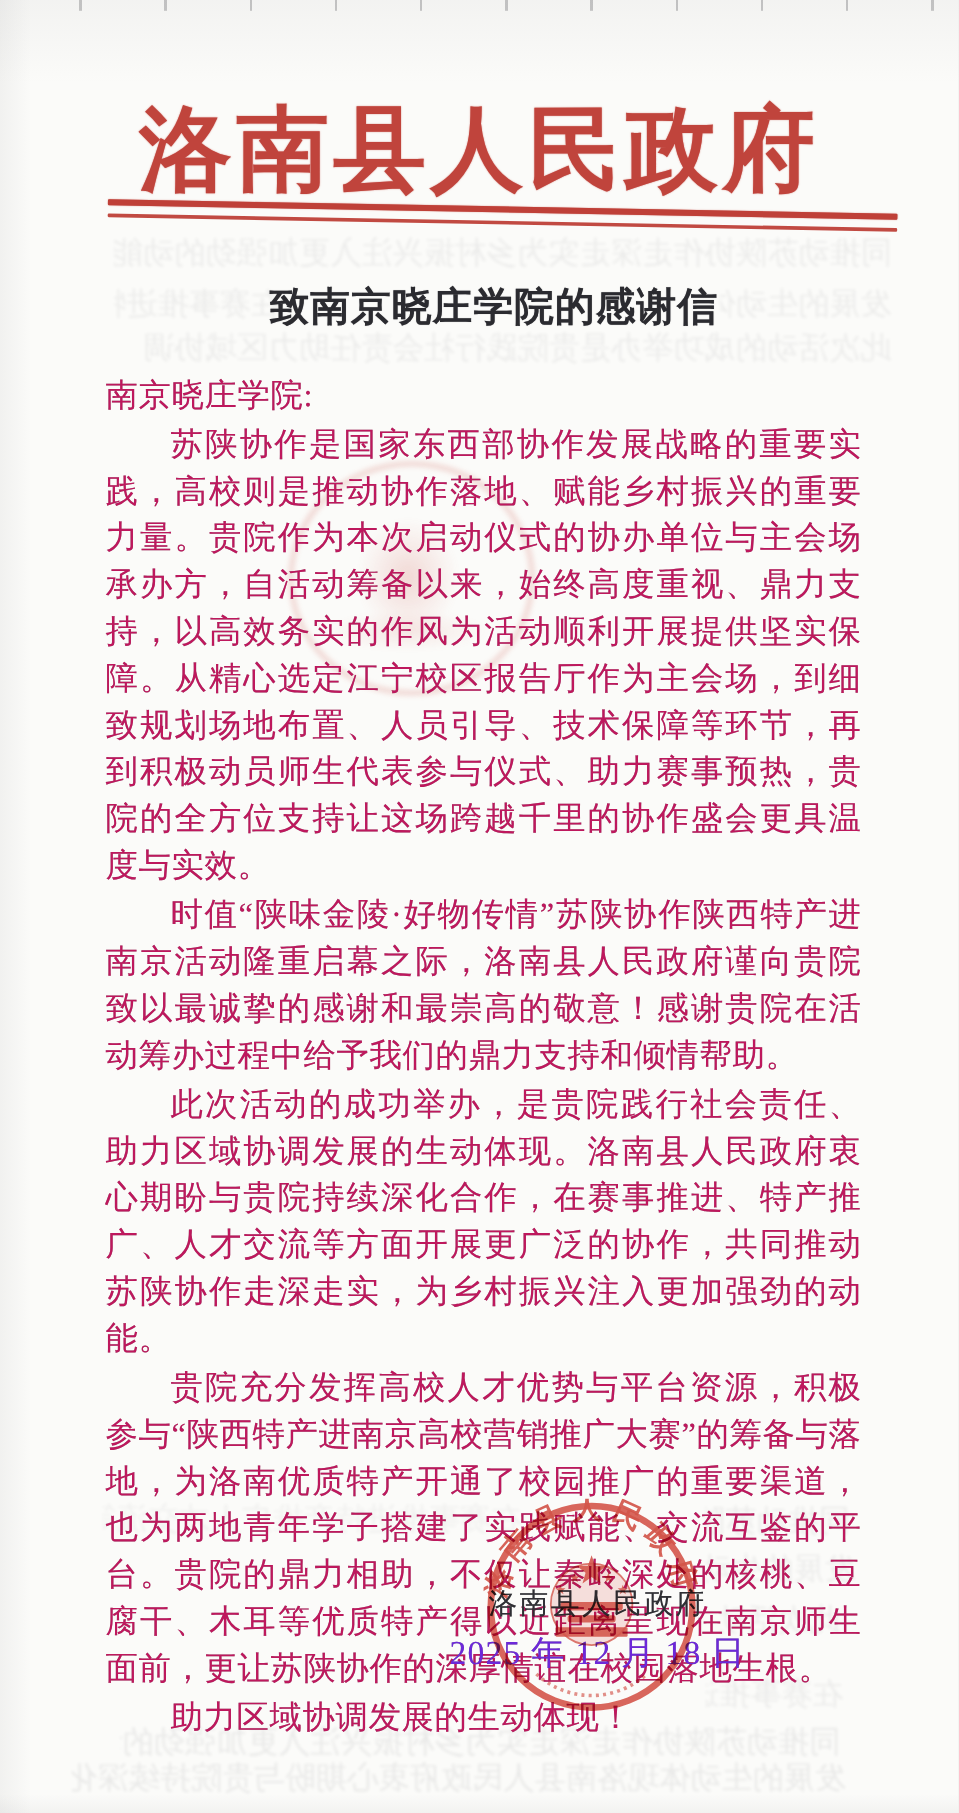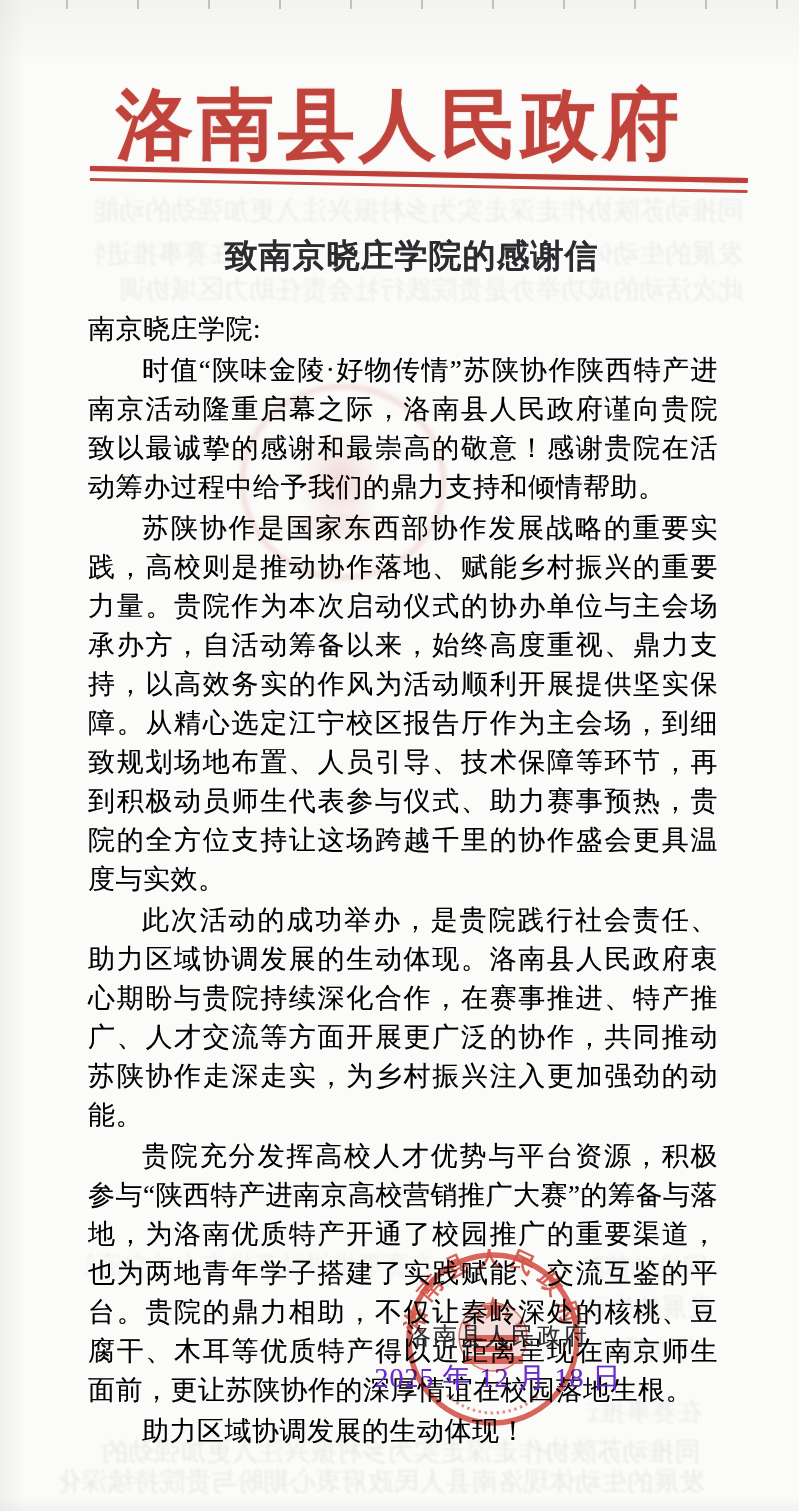--- a/index.html
+++ b/index.html
@@ -77,21 +77,21 @@
     font-size:33px;font-weight:bold;
     letter-spacing:1px;
     color:#2b2b30;
     text-shadow:0 0 .6px rgba(43,43,48,.6);
   }
   
   .body-text{
     position:absolute;left:88px;top:310px;width:630px;
     font-size:27px;line-height:39px;
     letter-spacing:.5px;
-    color:#000000;
+    color:#be185d;
     text-align:justify;
     text-shadow:0 0 .5px rgba(52,52,58,.45);
   }
   .body-text p{margin:0 0 2px 0;text-indent:2em;}
   .body-text p.salutation{text-indent:0;}
   
   .sig-block{
     position:absolute;left:330px;top:1320px;width:336px;
     text-align:center;font-size:24px;letter-spacing:2px;
     color:#2f2f34;text-shadow:0 0 .5px rgba(47,47,52,.5);
@@ -139,22 +139,22 @@
   <div class="letterhead">洛南县人民政府</div>
   <div class="letterhead-rule">
     <div class="rule-thick"></div>
     <div class="rule-thin"></div>
   </div>
 
   <h1 class="doc-title">致南京晓庄学院的感谢信</h1>
 
   <div class="body-text">
     <p class="salutation">南京晓庄学院:</p>
+    <p>苏陕协作是国家东西部协作发展战略的重要实践，高校则是推动协作落地、赋能乡村振兴的重要力量。贵院作为本次启动仪式的协办单位与主会场承办方，自活动筹备以来，始终高度重视、鼎力支持，以高效务实的作风为活动顺利开展提供坚实保障。从精心选定江宁校区报告厅作为主会场，到细致规划场地布置、人员引导、技术保障等环节，再到积极动员师生代表参与仪式、助力赛事预热，贵院的全方位支持让这场跨越千里的协作盛会更具温度与实效。</p>
     <p>时值“陕味金陵·好物传情”苏陕协作陕西特产进南京活动隆重启幕之际，洛南县人民政府谨向贵院致以最诚挚的感谢和最崇高的敬意！感谢贵院在活动筹办过程中给予我们的鼎力支持和倾情帮助。</p>
-    <p>苏陕协作是国家东西部协作发展战略的重要实践，高校则是推动协作落地、赋能乡村振兴的重要力量。贵院作为本次启动仪式的协办单位与主会场承办方，自活动筹备以来，始终高度重视、鼎力支持，以高效务实的作风为活动顺利开展提供坚实保障。从精心选定江宁校区报告厅作为主会场，到细致规划场地布置、人员引导、技术保障等环节，再到积极动员师生代表参与仪式、助力赛事预热，贵院的全方位支持让这场跨越千里的协作盛会更具温度与实效。</p>
     <p>此次活动的成功举办，是贵院践行社会责任、助力区域协调发展的生动体现。洛南县人民政府衷心期盼与贵院持续深化合作，在赛事推进、特产推广、人才交流等方面开展更广泛的协作，共同推动苏陕协作走深走实，为乡村振兴注入更加强劲的动能。</p>
     <p>贵院充分发挥高校人才优势与平台资源，积极参与“陕西特产进南京高校营销推广大赛”的筹备与落地，为洛南优质特产开通了校园推广的重要渠道，也为两地青年学子搭建了实践赋能、交流互鉴的平台。贵院的鼎力相助，不仅让秦岭深处的核桃、豆腐干、木耳等优质特产得以近距离呈现在南京师生面前，更让苏陕协作的深厚情谊在校园落地生根。</p>
     <p>助力区域协调发展的生动体现！</p>
   </div>
 
   <div class="sig-block">洛南县人民政府</div>
   <div class="date-line">2025 年 12 月 18 日</div>
 
   <div class="seal-wrap">
     <svg width="180" height="180" viewBox="0 0 180 180">

